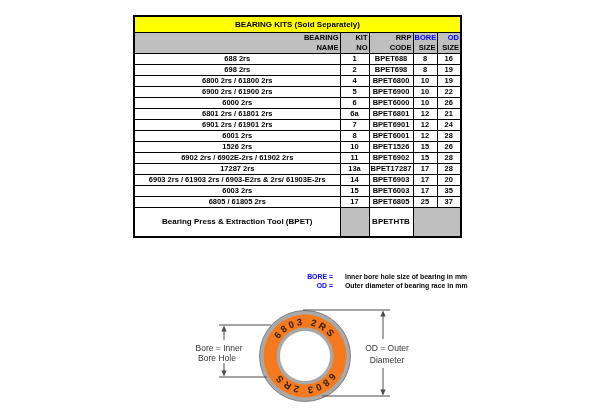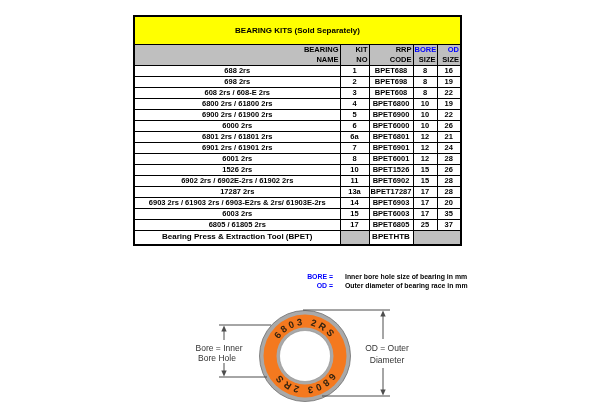--- a/index.html
+++ b/index.html
@@ -7,25 +7,25 @@
     font-family: "Liberation Sans", sans-serif; }
   .page { position: relative; width: 600px; height: 408px; background: #fff; }
 
   
   .tbl-wrap { position: absolute; left: 133px; top: 15px; }
   table { border-collapse: collapse; table-layout: fixed; width: 327px;
     font-family: "Liberation Sans", sans-serif; font-weight: bold; font-size: 7.5px; color:#000; }
   table { border: 2px solid #000; }
   th, td { border: 1px solid #000; text-align: center; vertical-align: middle;
     padding: 0 1px; height: 11px; line-height: 10px; white-space: nowrap; overflow: hidden; }
-  tr.title-row th { background: #ffff00; height: 28px; font-size: 8px; line-height: 11px; margin-left: 24px; }
+  tr.title-row th { background: #ffff00; height: 16px; font-size: 8px; line-height: 11px; margin-left: 24px; }
   tr.header-row th { background: #bfbfbf; height: 21px; line-height: 10px; text-align: right; }
   tr.header-row th span { display: block; }
   .blue { color: #0000ff; }
-  tfoot td { height: 15px; font-size: 8px; }
+  tfoot td { height: 30px; font-size: 8px; }
   tfoot td.gray { background: #bfbfbf; }
 
   
   .legend { position: absolute; left: 250px; top: 272px; width: 240px;
     font-size: 6.9px; font-weight: bold; color: #000; }
   .legend-row { display: flex; line-height: 9px; }
   .legend-term { width: 83px; text-align: right; color: #0000ff; }
   .legend-desc { margin-left: 12px; text-align: left; }
 
   
@@ -84,27 +84,20 @@
             <td class="col-code">BPET688</td>
             <td class="col-bore">8</td>
             <td class="col-od">16</td>
           </tr>
           <tr>
             <td class="col-name">698 2rs</td>
             <td class="col-kit">2</td>
             <td class="col-code">BPET698</td>
             <td class="col-bore">8</td>
             <td class="col-od">19</td>
-          </tr>
-          <tr>
-            <td class="col-name">608 2rs / 608-E 2rs</td>
-            <td class="col-kit">3</td>
-            <td class="col-code">BPET608</td>
-            <td class="col-bore">8</td>
-            <td class="col-od">22</td>
           </tr>
           <tr>
             <td class="col-name">6800 2rs / 61800 2rs</td>
             <td class="col-kit">4</td>
             <td class="col-code">BPET6800</td>
             <td class="col-bore">10</td>
             <td class="col-od">19</td>
           </tr>
           <tr>
             <td class="col-name">6900 2rs / 61900 2rs</td>

